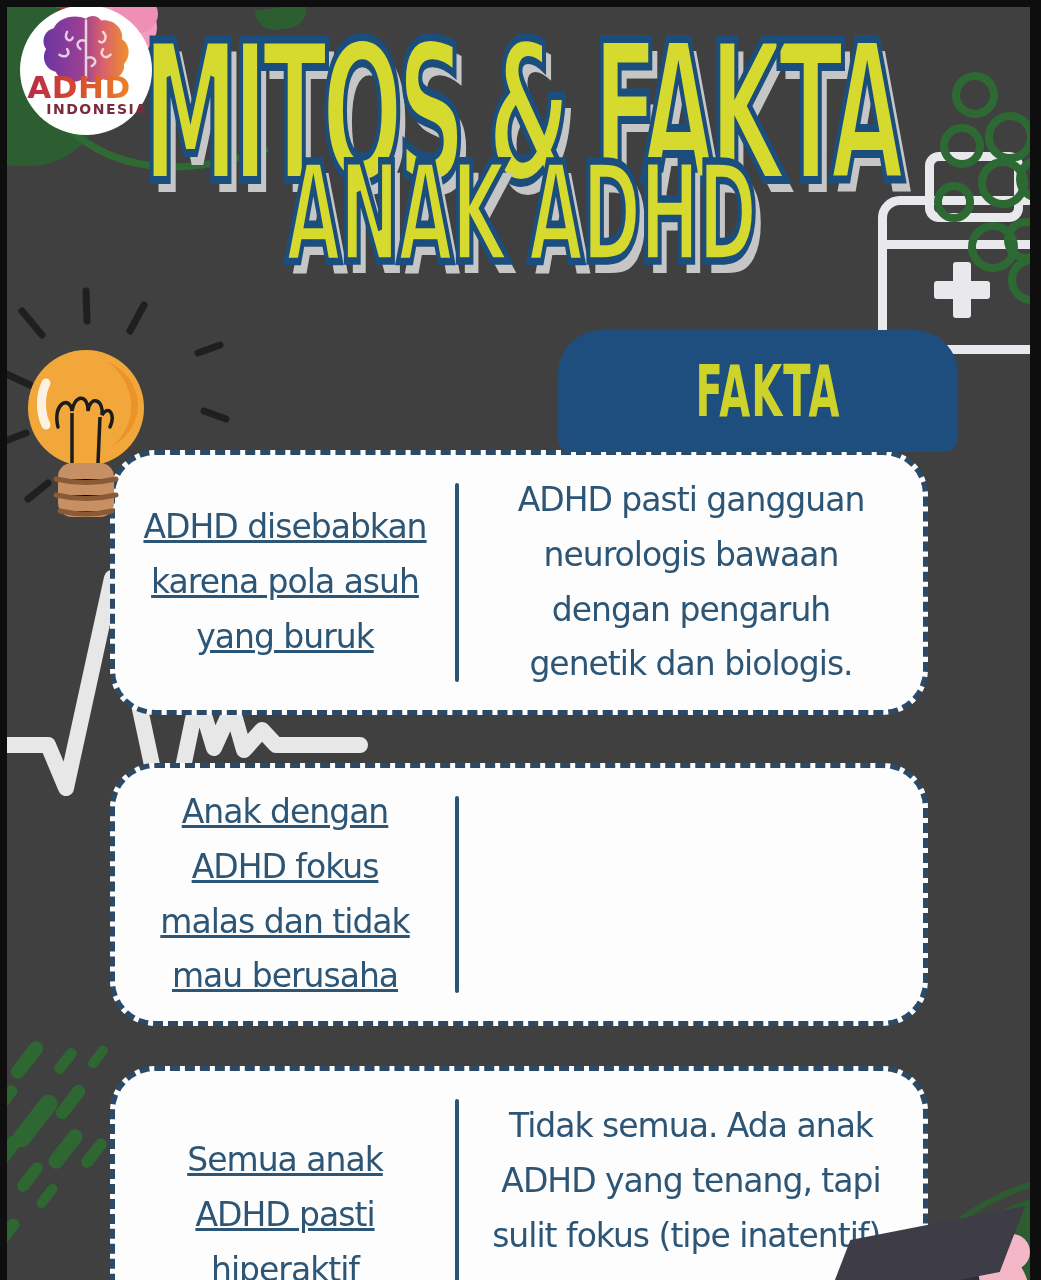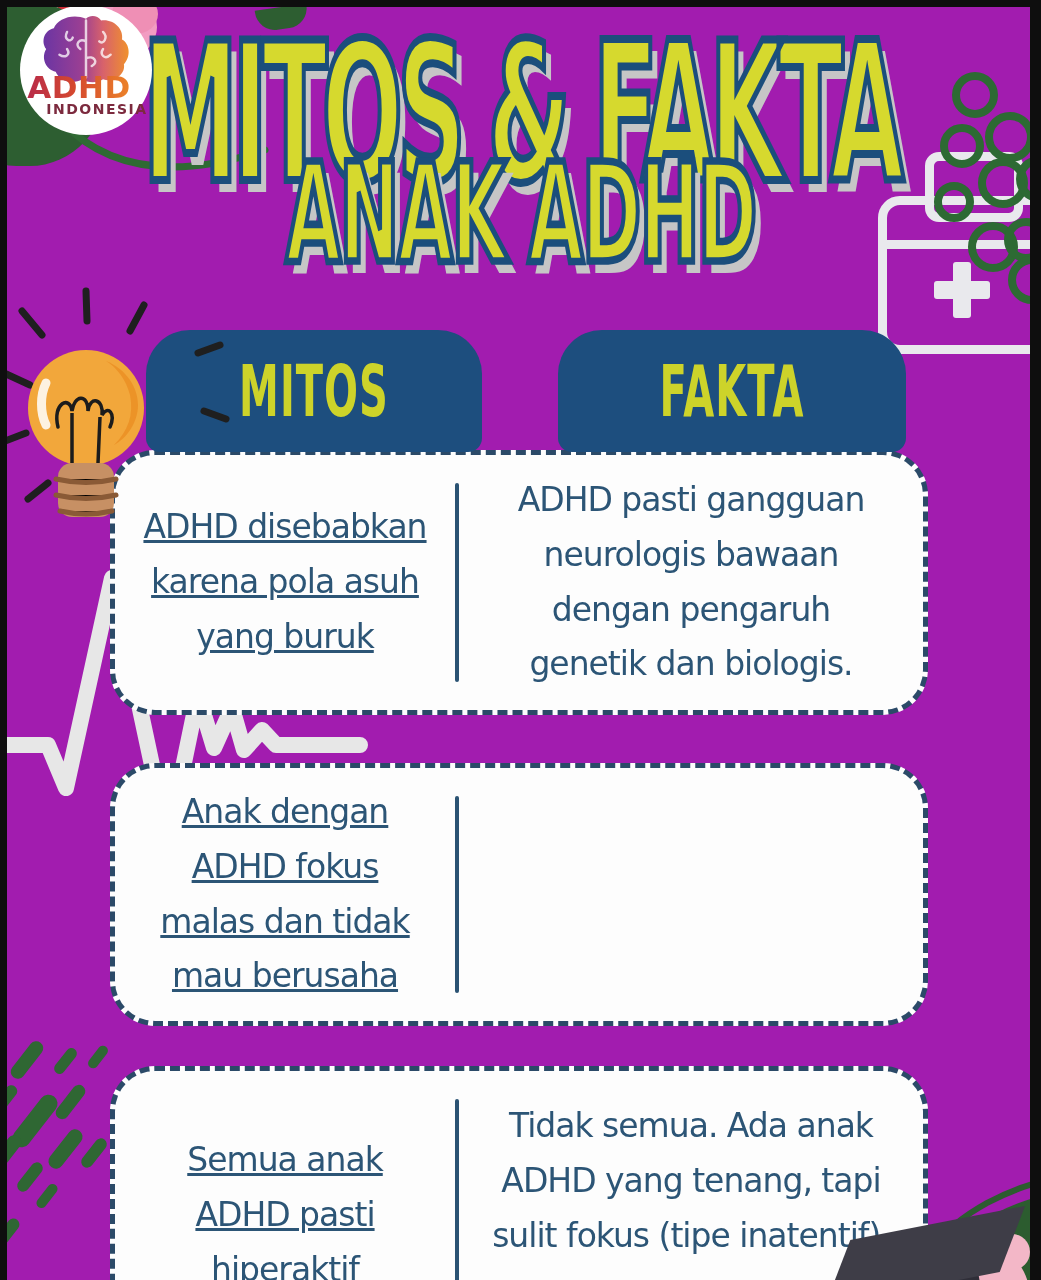--- a/index.html
+++ b/index.html
@@ -1,17 +1,17 @@
 <!DOCTYPE html>
 <html><head>
 <meta charset="utf-8">
 <style>
   html,body{margin:0;padding:0;background:#222;}
   .poster{
-    position:relative;width:1041px;height:1280px;background:#a21caf;
+    position:relative;width:1041px;height:1280px;background:#404040;
     overflow:hidden;font-family:"DejaVu Sans","Liberation Sans",sans-serif;
   }
   .abs{position:absolute;}
 
   
   .bar{position:absolute;background:#0e0e0e;z-index:50;}
   .bar-top{top:0;left:0;right:0;height:7px;}
   .bar-left{top:0;left:0;bottom:0;width:7px;}
   .bar-right{top:0;right:0;bottom:0;width:11px;}
 
@@ -37,21 +37,21 @@
   .title-line{position:absolute;left:0;width:100%;text-align:center;font-weight:bold;
     color:#d6d92e;-webkit-text-stroke:4px #1b4e7c;white-space:nowrap;z-index:2;
     text-shadow:7px 6px 0 #c6c6c6;}
   .title-line1{top:2px;font-size:96px;letter-spacing:-6px;transform:scaleY(2.0);transform-origin:top center;}
   .title-line2{top:134px;font-size:72px;letter-spacing:-2px;transform:scaleY(1.9);transform-origin:top center;}
 
   
   .pill{position:absolute;top:330px;height:122px;background:#1d4e7e;
     border-radius:44px 44px 14px 14px;display:flex;align-items:center;justify-content:center;z-index:3;}
   .pill-mitos{left:146px;width:336px;}
-  .pill-fakta{left:558px;width:348px;}
+  .pill-fakta{left:558px;width:380px;padding-left:20px;}
   .pill-label{color:#cdd32a;font-weight:bold;font-size:40px;letter-spacing:1px;
     transform:scaleY(1.8);transform-origin:center;}
 
   
   .mfbox{position:absolute;left:110px;width:818px;background:#fdfdfd;
     border:5px dashed #2b4a68;border-radius:45px;display:flex;flex-direction:row;
     box-sizing:border-box;z-index:2;}
   .box1{top:450px;height:265px;}
   .box2{top:763px;height:263px;}
   .box3{top:1066px;height:290px;}
@@ -153,23 +153,20 @@
   <i class="donut" style="left:1016px;top:156px;width:30px;height:30px"></i>
   <i class="donut" style="left:934px;top:182px;width:24px;height:24px"></i>
   <i class="donut" style="left:968px;top:222px;width:34px;height:34px"></i>
   <i class="donut" style="left:1004px;top:218px;width:28px;height:28px"></i>
   <i class="donut" style="left:1008px;top:256px;width:32px;height:32px"></i>
 
   <svg class="abs ecg-svg" width="380" height="360" viewBox="0 0 380 360">
     <path d="M-10,205 L48,205 L66,248 L112,38 L168,300 L198,155 L214,208 L232,168 L244,210 L262,190 L276,205 L360,205" stroke="#e7e7e7" stroke-width="16" fill="none" stroke-linejoin="round" stroke-linecap="round"></path>
   </svg>
 
-  <div class="pill pill-mitos">
-    <span class="pill-label">MITOS</span>
-  </div>
   <div class="pill pill-fakta">
     <span class="pill-label">FAKTA</span>
   </div>
 
   <div class="mfbox box1">
     <div class="cell cell-myth">
       <div class="cell-text">ADHD disebabkan
 karena pola asuh
 yang buruk</div>
     </div>

